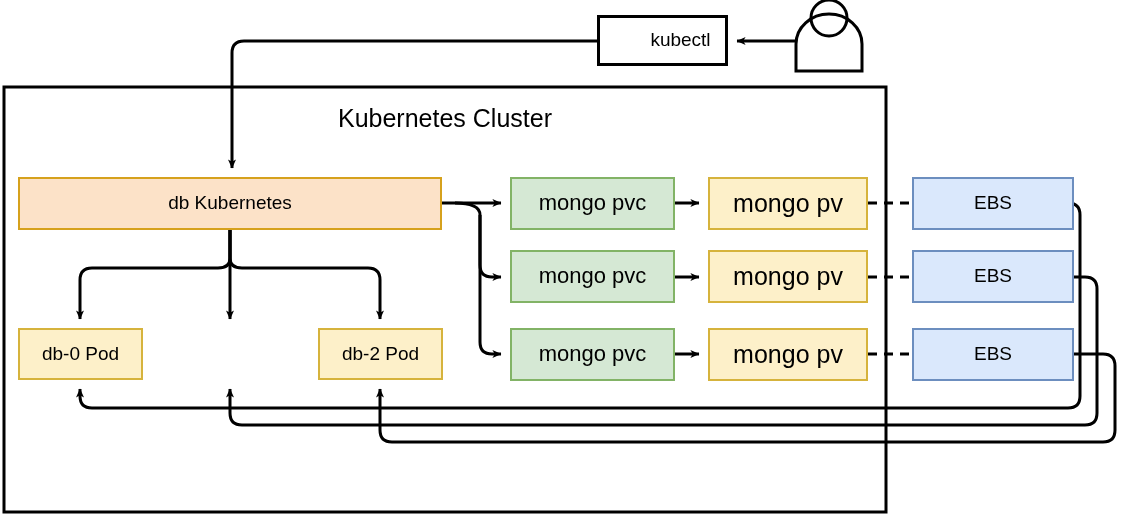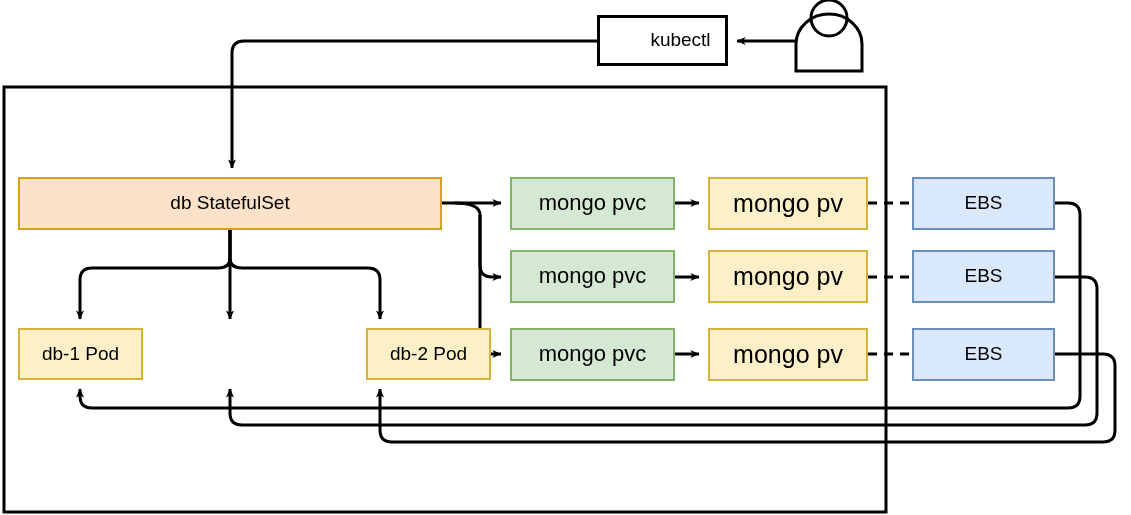--- a/index.html
+++ b/index.html
@@ -7,26 +7,26 @@
        font-family:"Liberation Sans","DejaVu Sans",sans-serif;}
   #stage{position:relative;width:1131px;height:515px;background:#ffffff;}
   svg.layer{position:absolute;left:0;top:0;width:1131px;height:515px;}
   .node{position:absolute;box-sizing:border-box;display:flex;
         align-items:center;justify-content:center;text-align:center;
         color:#000000;line-height:1.1;}
   .n-statefulset{left:18px;top:177px;width:424px;height:53px;
         background:#fce2c8;border:2px solid #d6a11c;font-size:19px;}
   .n-pod{top:328px;width:125px;height:52px;
         background:#fdf0c9;border:2px solid #d6b33c;font-size:19px;}
-  .pod0{left:18px;} .pod1{left:168px;} .pod2{left:318px;margin-left:48px;}
+  .pod0{left:18px;} .pod1{left:168px;} .pod2{left:318px;}
   .n-pvc{left:510px;width:165px;height:53px;
         background:#d5e8d4;border:2px solid #82b366;font-size:22px;}
   .n-pv{left:708px;width:160px;height:53px;
         background:#fdf0c9;border:2px solid #d6b33c;font-size:25px;}
-  .n-ebs{left:912px;width:143px;height:53px;
+  .n-ebs{left:912px;width:162px;height:53px;
         background:#dae8fc;border:2px solid #6c8ebf;font-size:19px;}
   .row1{top:177px;} .row2{top:250px;} .row3{top:328px;}
   .n-kubectl{left:597px;top:15px;width:131px;height:51px;
         background:#ffffff;border:3px solid #000000;font-size:19px;padding-left:36px;}
   .cluster-title{position:absolute;left:305px;top:101px;width:280px;height:34px;
         display:flex;align-items:center;justify-content:center;
         font-size:25px;color:#000000;}
 </style>
 </head>
 <body>
@@ -68,26 +68,27 @@
     <path d="M868,354 L912,354" fill="none" stroke="#000000" stroke-width="3" stroke-dasharray="9 7"></path>
 
     <path d="M1055,203 L1068,203 Q1080,203 1080,215 L1080,396 Q1080,408 1068,408
              L92,408 Q80,408 80,396 L80,389" fill="none" stroke="#000000" stroke-width="3" marker-end="url(#ah)"></path>
     <path d="M1055,277 L1085,277 Q1097,277 1097,289 L1097,413 Q1097,425 1085,425
              L242,425 Q230,425 230,413 L230,389" fill="none" stroke="#000000" stroke-width="3" marker-end="url(#ah)"></path>
     <path d="M1055,354 L1103,354 Q1115,354 1115,366 L1115,430 Q1115,442 1103,442
              L392,442 Q380,442 380,430 L380,389" fill="none" stroke="#000000" stroke-width="3" marker-end="url(#ah)"></path>
   </svg>
 
+  <div class="cluster-title">Kubernetes Cluster</div>
 
   <div class="node n-kubectl">kubectl</div>
 
-  <div class="node n-statefulset">db StatefulSet</div>
+  <div class="node n-statefulset">db Kubernetes</div>
 
-  <div class="node n-pod pod0">db-1 Pod</div>
+  <div class="node n-pod pod0">db-0 Pod</div>
   <div class="node n-pod pod2">db-2 Pod</div>
 
   <div class="node n-pvc row1">mongo pvc</div>
   <div class="node n-pvc row2">mongo pvc</div>
   <div class="node n-pvc row3">mongo pvc</div>
 
   <div class="node n-pv row1">mongo pv</div>
   <div class="node n-pv row2">mongo pv</div>
   <div class="node n-pv row3">mongo pv</div>
 

